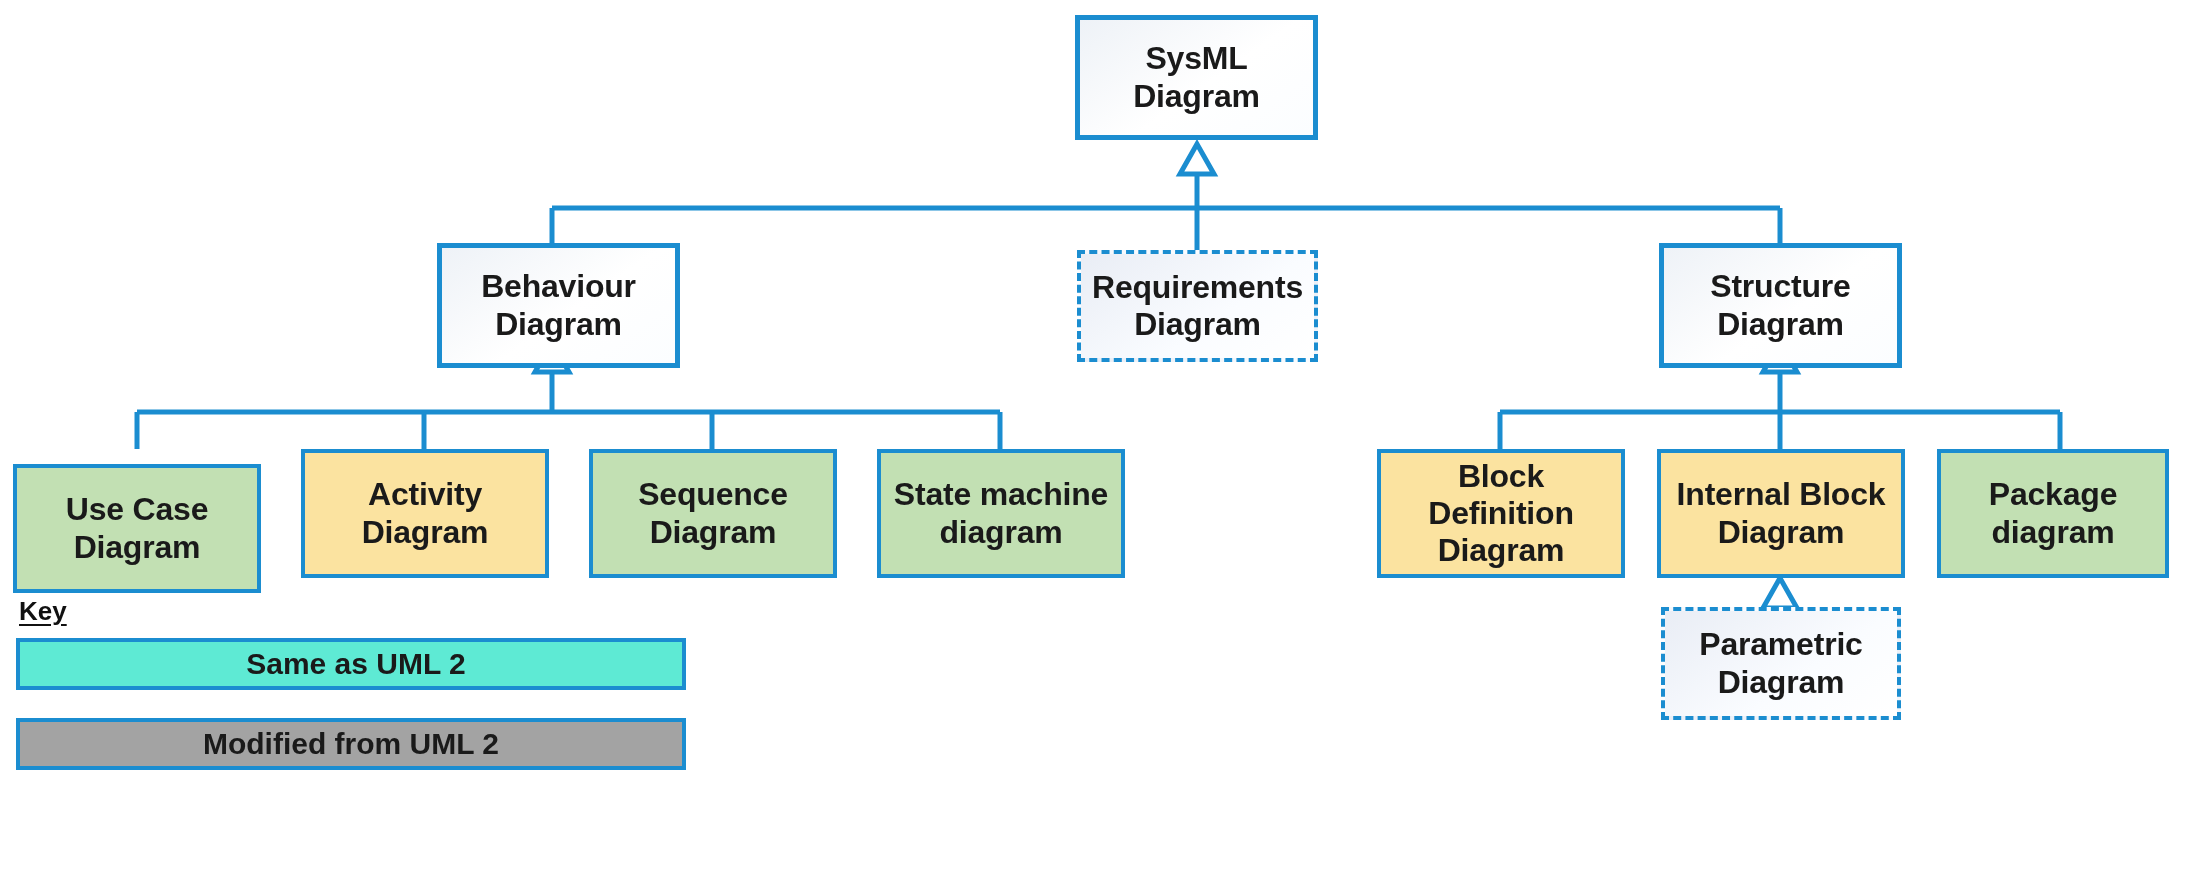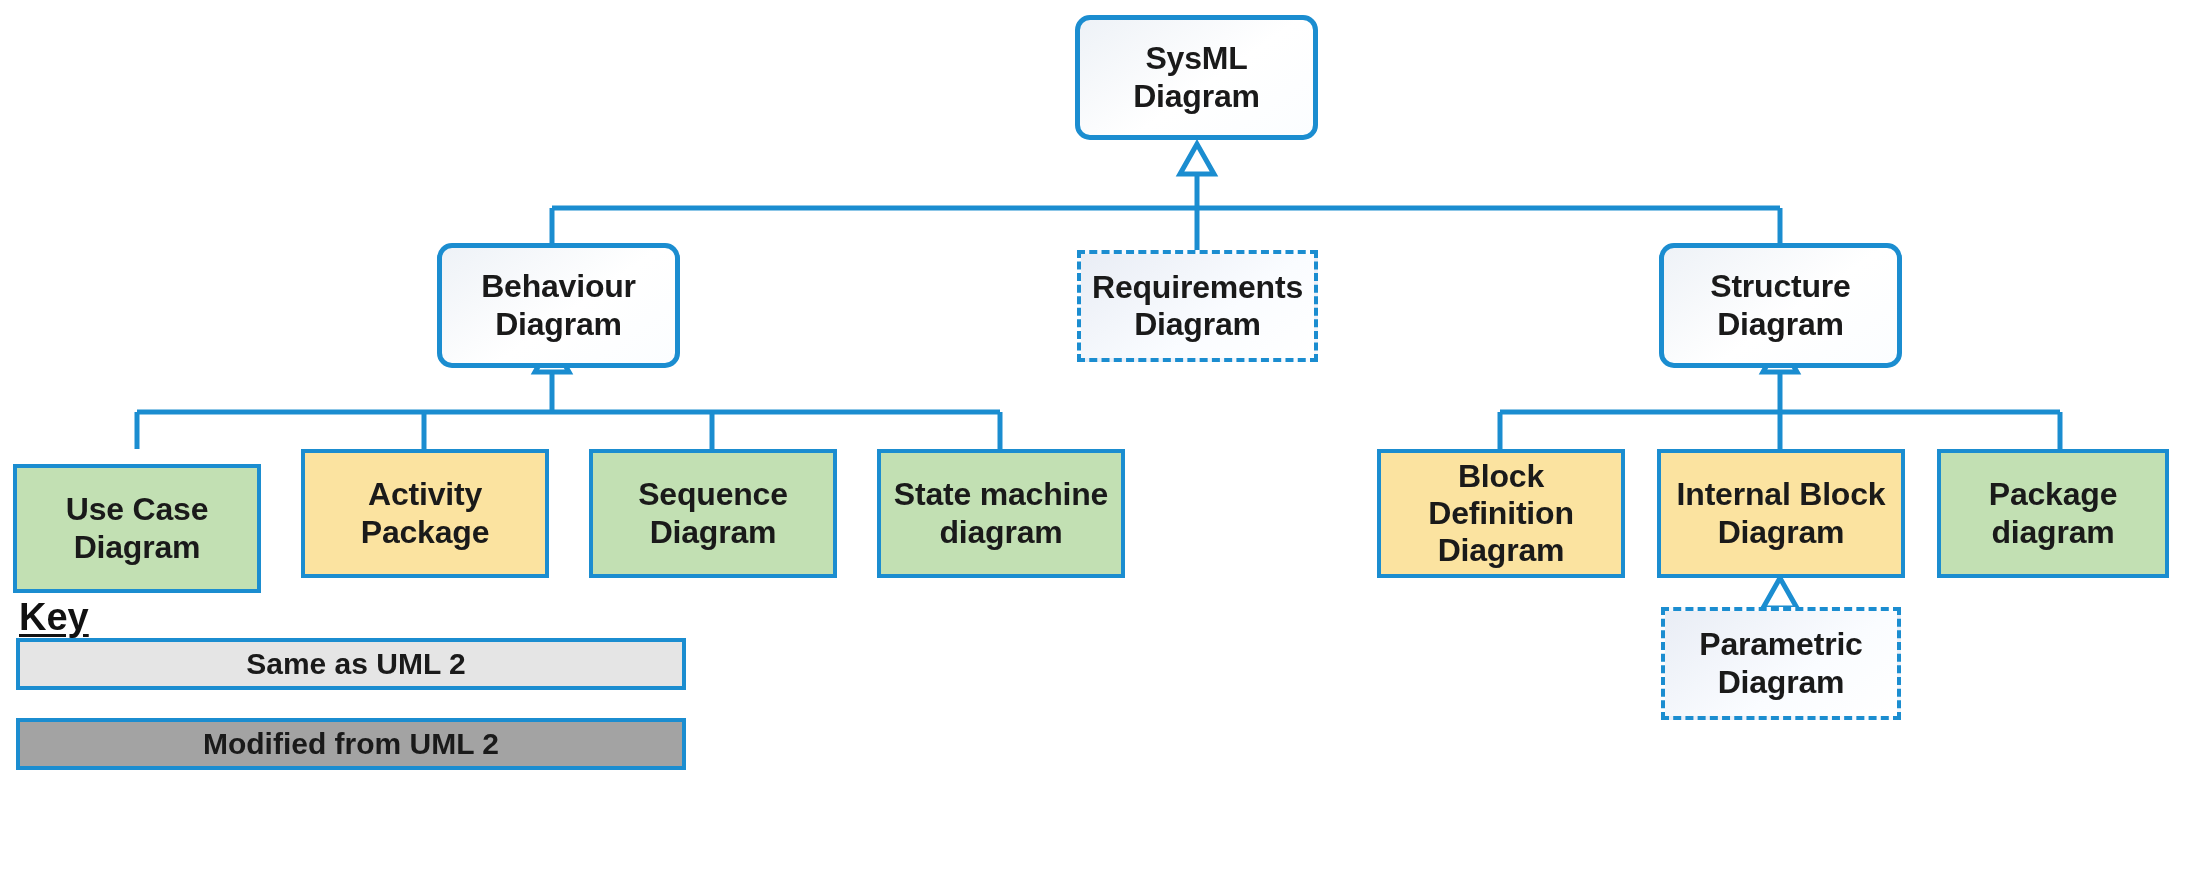--- a/index.html
+++ b/index.html
@@ -34,56 +34,55 @@
     font-weight: bold;
     font-size: 32px;
     line-height: 1.16;
     letter-spacing: -0.2px;
     border: 5px solid #1b8dd0;
     white-space: pre-line;
     z-index: 2;
   }
   .node.plain {
     background: linear-gradient(145deg, #eef2f7 0%, #ffffff 55%, #fbfdff 100%);
-    border-radius: 15px;
   }
   .node.green {
     background: #c2e0b3;
     border-width: 4px;
   }
   .node.yellow {
     background: #fbe3a0;
     border-width: 4px;
   }
   .node.dashed {
     background: linear-gradient(145deg, #e9edf5 0%, #fafcff 60%, #ffffff 100%);
     border: 4px dashed #1b8dd0;
   }
   .legend-title {
     position: absolute;
     font-weight: bold;
-    font-size: 38px;
+    font-size: 26px;
     color: #111111;
     text-decoration: underline;
     text-underline-offset: 4px;
     z-index: 2;
   }
   .legend-bar {
     position: absolute;
     box-sizing: border-box;
     display: flex;
     align-items: center;
     justify-content: center;
     font-weight: bold;
     font-size: 30px;
     color: #1a1a1a;
     z-index: 2;
   }
   .legend-bar.green {
-    background: #e5e5e5;
+    background: #5eead4;
     border: 4px solid #1b8dd0;
     padding-left: 10px;
   }
   .legend-bar.yellow {
     background: #a3a3a3;
     border: 4px solid #1b8dd0;
   }
   .legend-bar.dashed {
     background: linear-gradient(145deg, #e9edf5 0%, #fafcff 60%, #ffffff 100%);
     border: 4px dashed #1b8dd0;
@@ -145,21 +144,21 @@
   <div class="node dashed" style="left:1077px; top:250px; width:241px; height:112px;">Requirements
 Diagram</div>
 
   <div class="node plain" style="left:1659px; top:243px; width:243px; height:125px;">Structure
 Diagram</div>
 
   <div class="node green" style="left:13px; top:449px; width:248px; height:129px;margin-top:15px;">Use Case
 Diagram</div>
 
   <div class="node yellow" style="left:301px; top:449px; width:248px; height:129px;">Activity
-Package</div>
+Diagram</div>
 
   <div class="node green" style="left:589px; top:449px; width:248px; height:129px;">Sequence
 Diagram</div>
 
   <div class="node green" style="left:877px; top:449px; width:248px; height:129px;">State machine
 diagram</div>
 
   <div class="node yellow" style="left:1377px; top:449px; width:248px; height:129px;">Block
 Definition
 Diagram</div>

